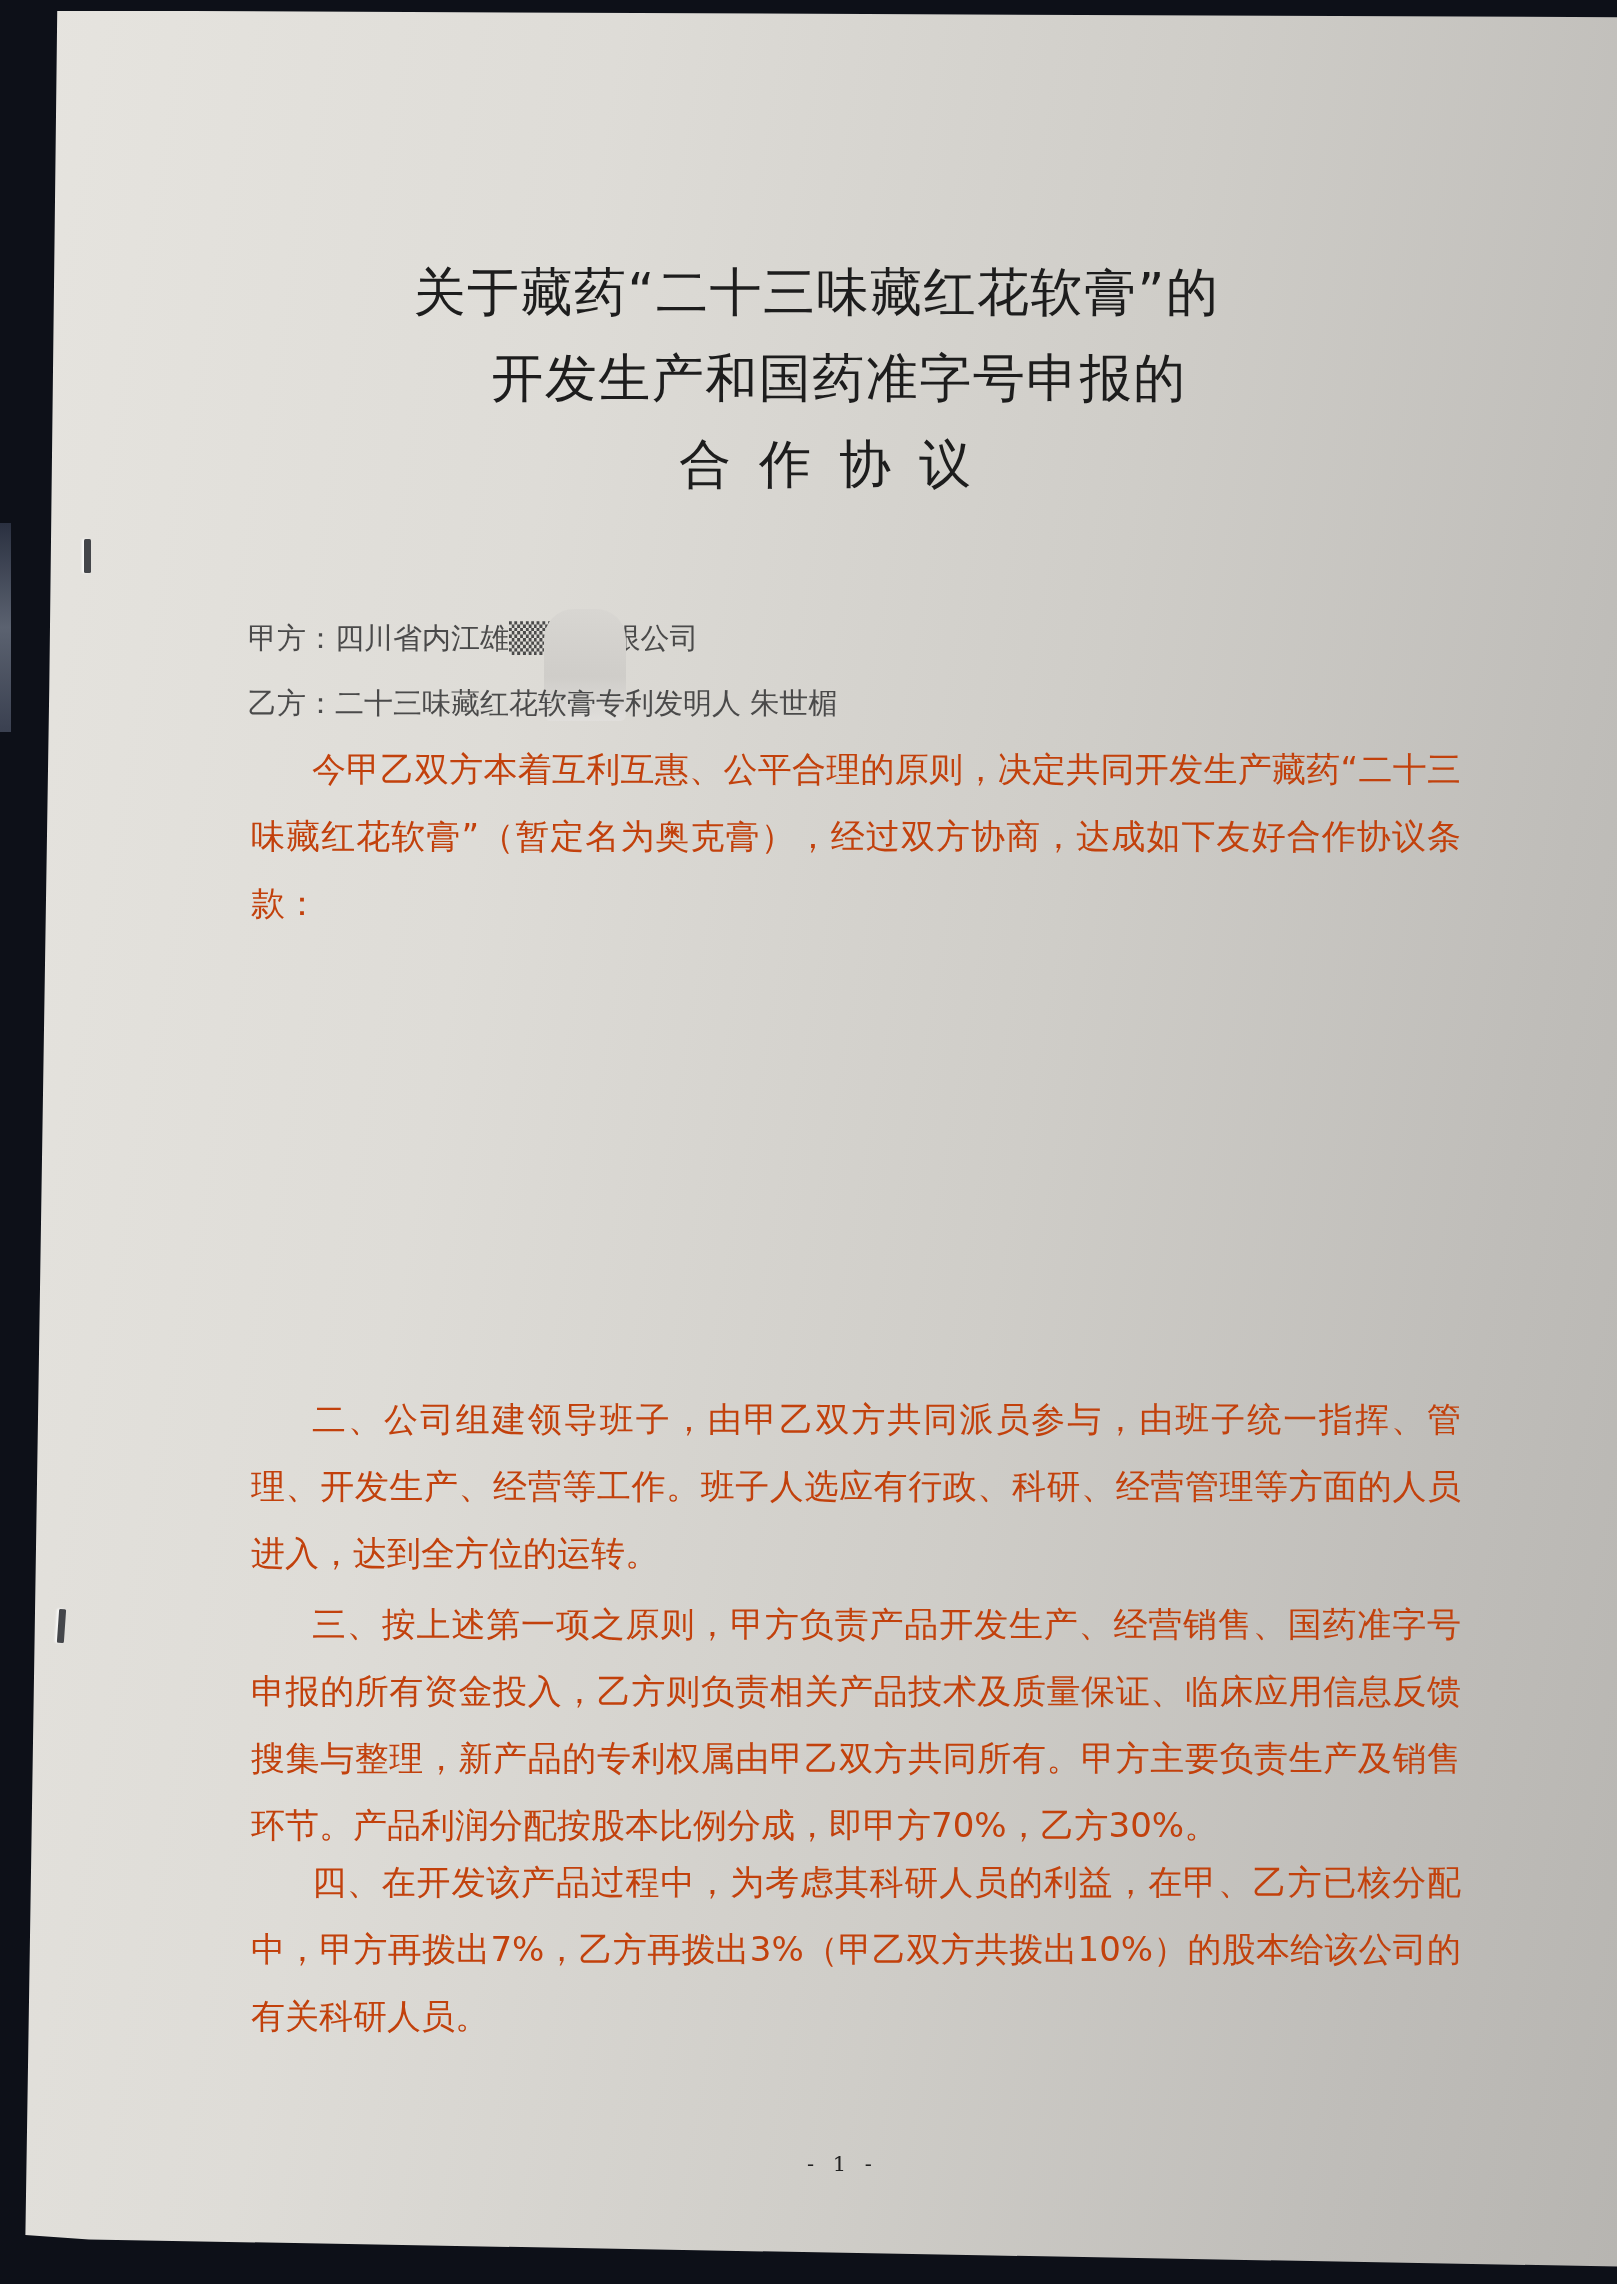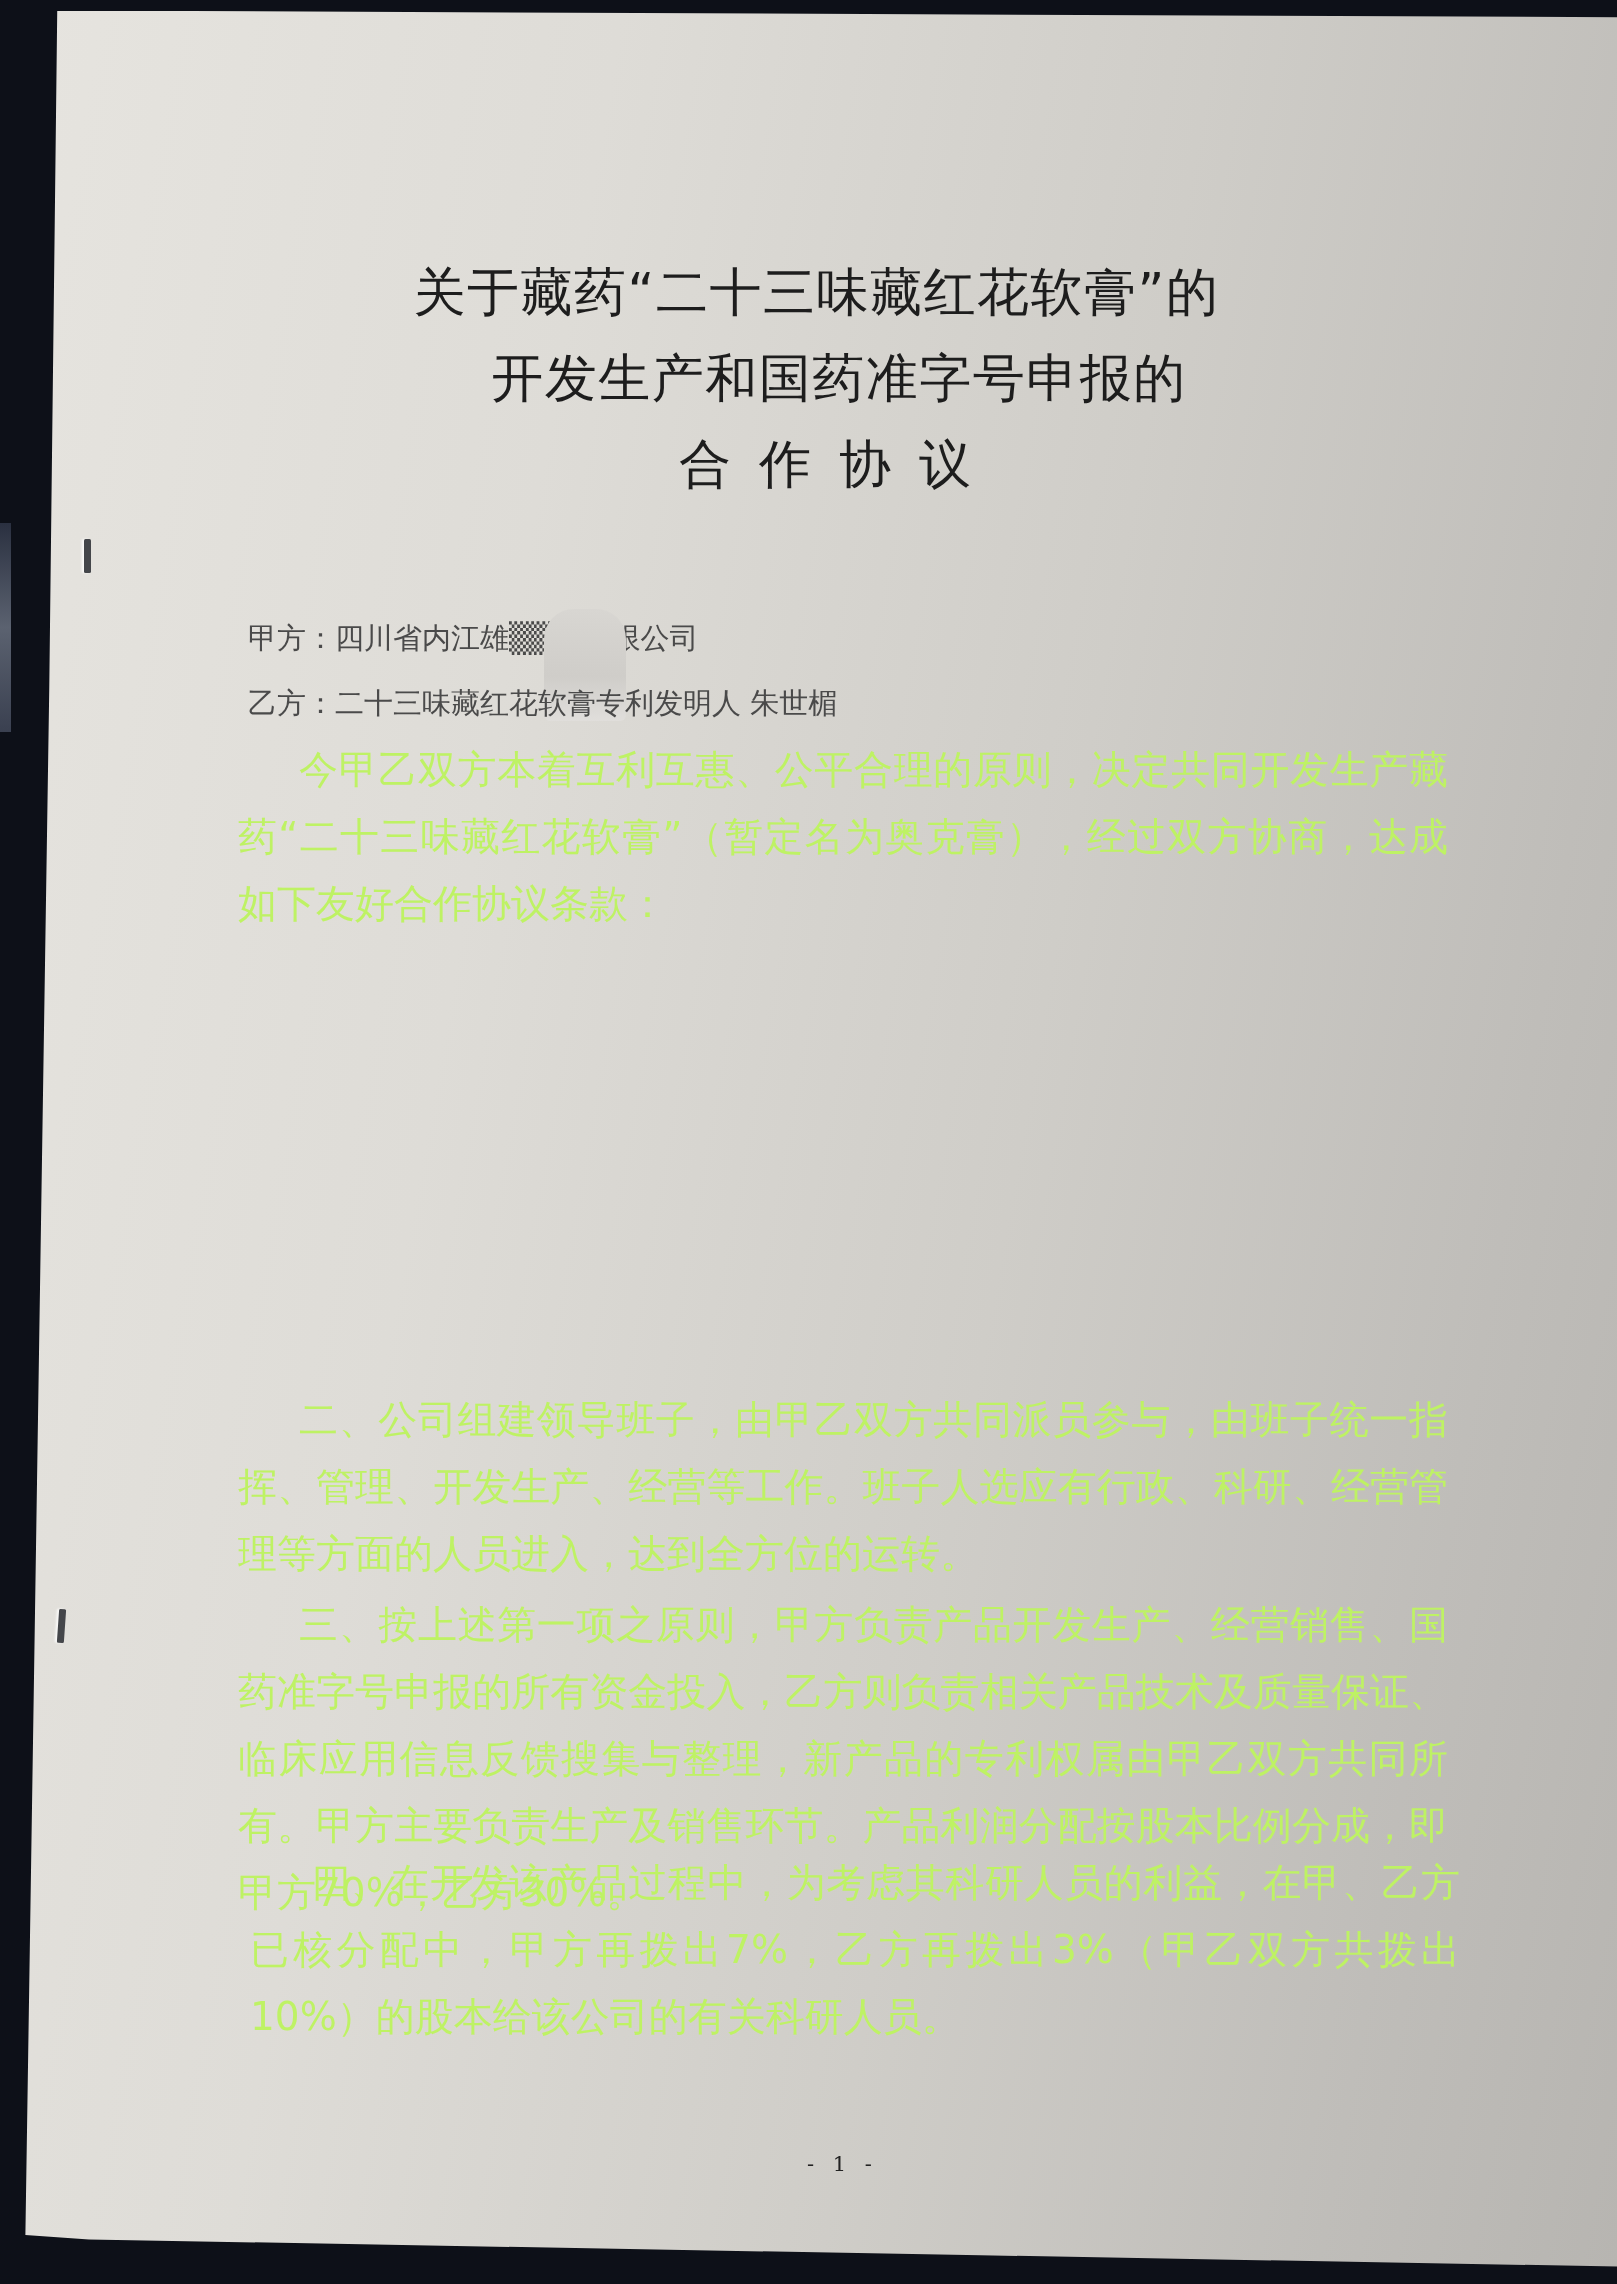--- a/index.html
+++ b/index.html
@@ -48,31 +48,31 @@
   .p1 { top: 619px; }
   .p2 { top: 684px; }
   .blur-mask {
     position: absolute; left: 544px; top: 609px; width: 82px; height: 112px;
     background: linear-gradient(180deg, #d8d6d2, #cfcdc9 60%, #e0dedb);
     border-radius: 30px 30px 6px 6px;
     filter: blur(0.7px);
   }
 
   .para {
-    position: absolute; left: 238px; width: 1210px;
-    font-size: 39px; line-height: 67px; color: #bef264;
+    position: absolute; left: 251px; width: 1210px;
+    font-size: 34px; line-height: 67px; color: #c2410c;
     text-align: justify;
     text-indent: 61px;
     margin: 0;
   }
   .para.intro { top: 736px; }
   .para.c1 { top: 926px; }
   .para.c2 { top: 1386px; }
   .para.c3 { top: 1591px; }
-  .para.c4 { top: 1849px; margin-left: 12px; }
+  .para.c4 { top: 1849px; }
   .para.c5 { top: 2055px; }
 
   .pagenum {
     position: absolute; left: 807px; top: 2152px;
     font-family: "DejaVu Serif", serif;
     font-size: 21px; color: #222; letter-spacing: 6px;
   }
 </style>
 </head>
 <body>

